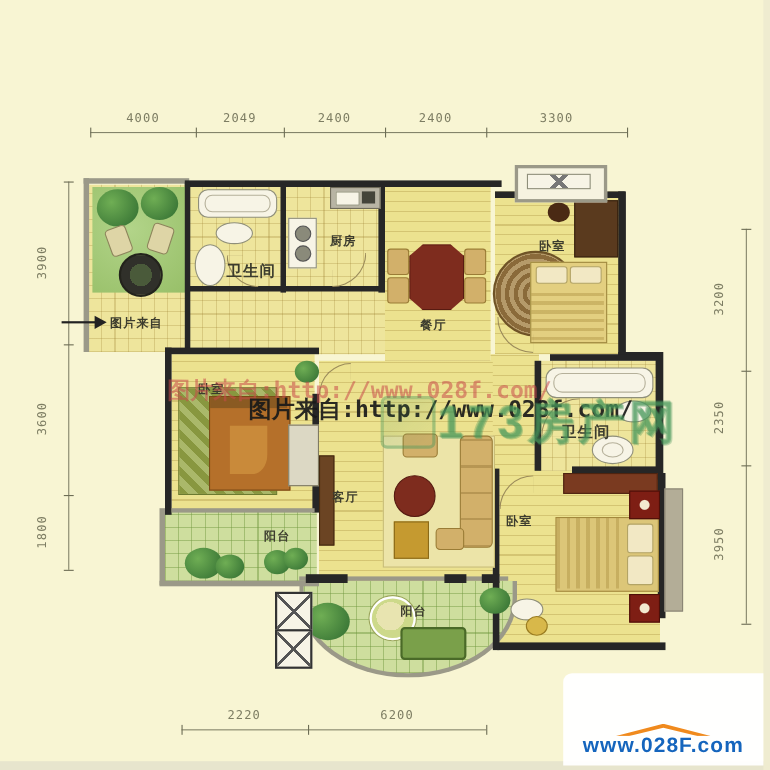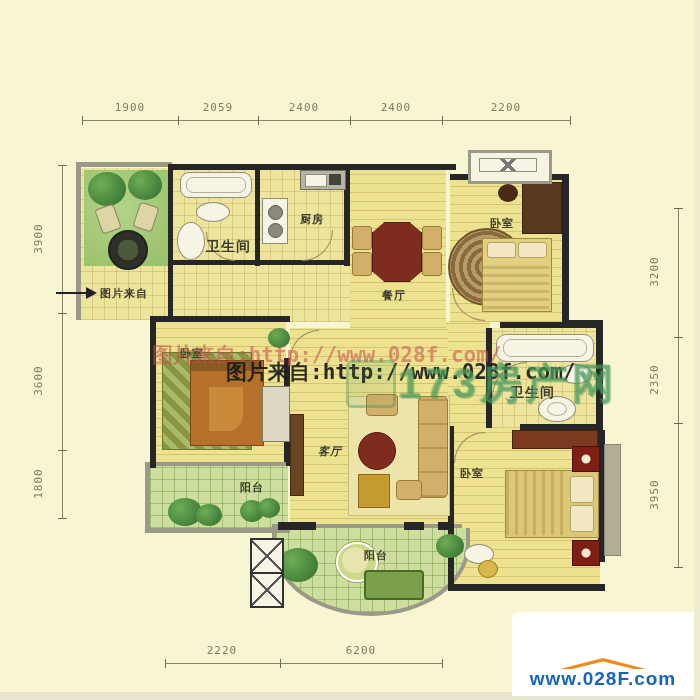--- a/index.html
+++ b/index.html
@@ -180,37 +180,37 @@
   <div class="abs" style="left:56px;top:292px;width:32px;height:2px;background:#222;z-index:24;"></div>
   <div class="abs" style="left:86px;top:287px;width:0;height:0;border-left:11px solid #222;border-top:6px solid transparent;border-bottom:6px solid transparent;z-index:24;"></div>
 
   <div class="abs rlabel" style="left:100px;top:286px;">图片来自</div>
   <div class="abs rlabel small" style="left:206px;top:238px;">卫生间</div>
   <div class="abs rlabel" style="left:300px;top:212px;">厨房</div>
   <div class="abs rlabel" style="left:382px;top:288px;">餐厅</div>
   <div class="abs rlabel" style="left:490px;top:216px;">卧室</div>
   <div class="abs rlabel small" style="left:510px;top:384px;">卫生间</div>
   <div class="abs rlabel" style="left:180px;top:346px;">卧室</div>
-  <div class="abs rlabel" style="left:318px;top:444px;font-style:italic;">客厅</div>
+  <div class="abs rlabel" style="left:302px;top:444px;">客厅</div>
   <div class="abs rlabel" style="left:460px;top:466px;">卧室</div>
   <div class="abs rlabel" style="left:240px;top:480px;">阳台</div>
   <div class="abs rlabel" style="left:364px;top:548px;">阳台</div>
 
   <div class="abs dimh" style="left:82px;top:120px;width:488px;"></div>
   <div class="abs tickv" style="left:82px;top:116px;"></div>
   <div class="abs tickv" style="left:178px;top:116px;"></div>
   <div class="abs tickv" style="left:258px;top:116px;"></div>
   <div class="abs tickv" style="left:350px;top:116px;"></div>
   <div class="abs tickv" style="left:442px;top:116px;"></div>
   <div class="abs tickv" style="left:570px;top:116px;"></div>
-  <div class="abs dimlabel" style="left:105px;top:101px;">1900</div>
-  <div class="abs dimlabel" style="left:193px;top:101px;">2059</div>
+  <div class="abs dimlabel" style="left:105px;top:101px;">4000</div>
+  <div class="abs dimlabel" style="left:193px;top:101px;">2049</div>
   <div class="abs dimlabel" style="left:279px;top:101px;">2400</div>
   <div class="abs dimlabel" style="left:371px;top:101px;">2400</div>
-  <div class="abs dimlabel" style="left:481px;top:101px;">2200</div>
+  <div class="abs dimlabel" style="left:481px;top:101px;">3300</div>
 
   <div class="abs dimv" style="left:62px;top:165px;height:353px;"></div>
   <div class="abs tickh" style="left:58px;top:165px;"></div>
   <div class="abs tickh" style="left:58px;top:313px;"></div>
   <div class="abs tickh" style="left:58px;top:450px;"></div>
   <div class="abs tickh" style="left:58px;top:518px;"></div>
   <div class="abs dimlabel vert" style="left:13px;top:232px;">3900</div>
   <div class="abs dimlabel vert" style="left:13px;top:374px;">3600</div>
   <div class="abs dimlabel vert" style="left:13px;top:477px;">1800</div>
 

